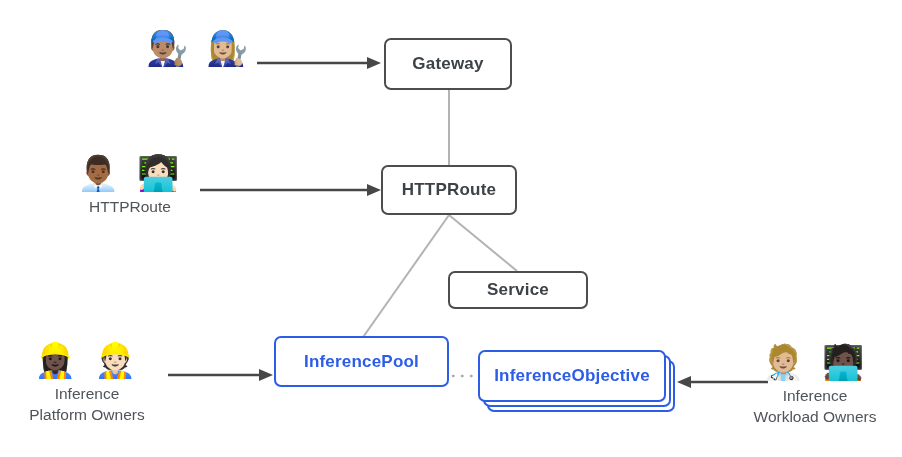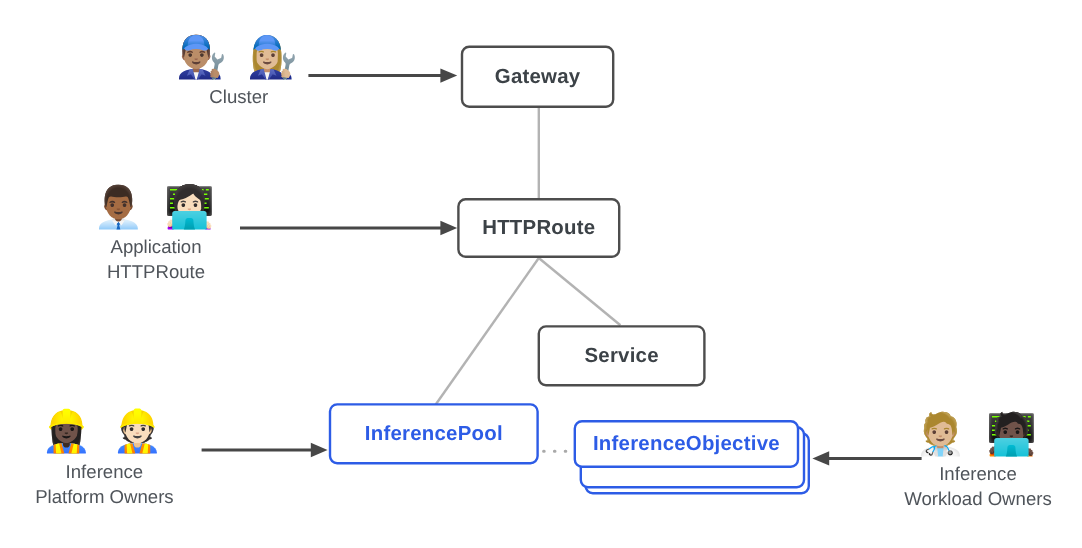--- a/index.html
+++ b/index.html
@@ -63,42 +63,40 @@
   </svg>
 
   <div class="node" style="left:381px;top:165px;width:136px;height:50px;">
     <span>HTTPRoute</span>
   </div>
 
   <div class="node" style="left:384px;top:38px;width:128px;height:52px;">
     <span>Gateway</span>
   </div>
 
-  <div class="node" style="left:448px;top:271px;width:140px;height:51px;">
+  <div class="node" style="left:448px;top:271px;width:140px;height:38px;">
     <span>Service</span>
   </div>
 
   <div class="node ext" style="left:274px;top:336px;width:175px;height:51px;">
     <span>InferencePool</span>
   </div>
 
   <div class="stack-layer" style="left:487px;top:360px;width:188px;height:52px;"></div>
   <div class="stack-layer" style="left:483px;top:355px;width:188px;height:52px;"></div>
-  <div class="node ext" style="left:478px;top:350px;width:188px;height:40px;align-items:center;">
+  <div class="node ext" style="left:478px;top:350px;width:188px;height:52px;align-items:center;">
     <span>InferenceObjective</span>
   </div>
 
   <div class="persona" style="left:109px;top:28px;">
     <span class="emojis">👨🏽‍🔧 👩🏼‍🔧</span>
-    <span class="pl">Cluster</span>
   </div>
 
   <div class="persona" style="left:40px;top:153px;">
     <span class="emojis">👨🏾‍💼 👩🏻‍💻</span>
-    <span class="pl">Application</span>
     <span class="pl">HTTPRoute</span>
   </div>
 
   <div class="persona" style="left:-3px;top:340px;">
     <span class="emojis">👷🏿‍♀️ 👷🏻</span>
     <span class="pl">Inference</span>
     <span class="pl">Platform Owners</span>
   </div>
 
   <div class="persona" style="left:725px;top:342px;">

